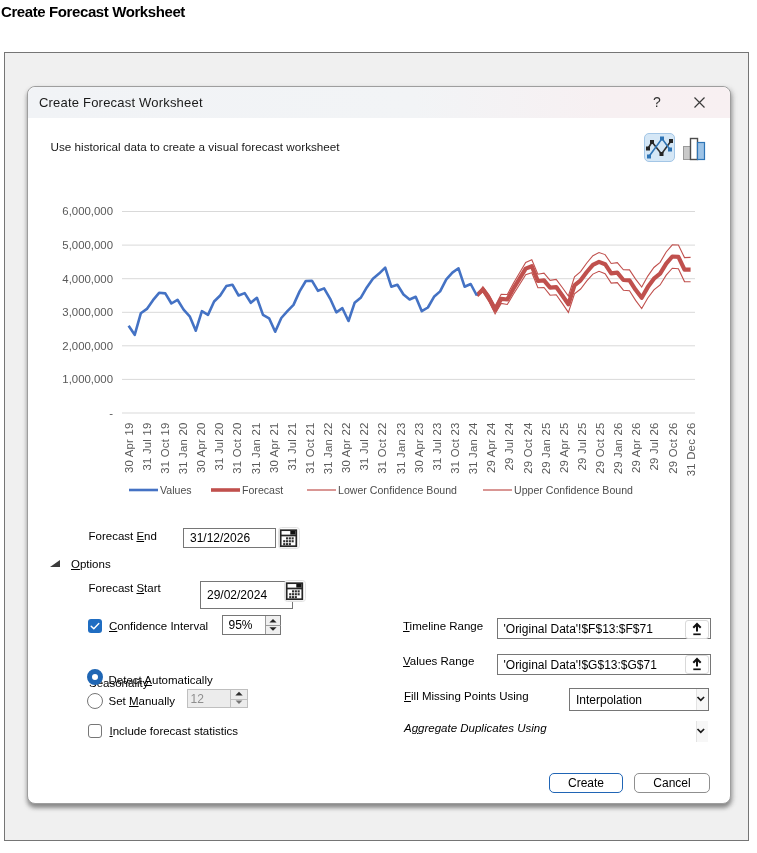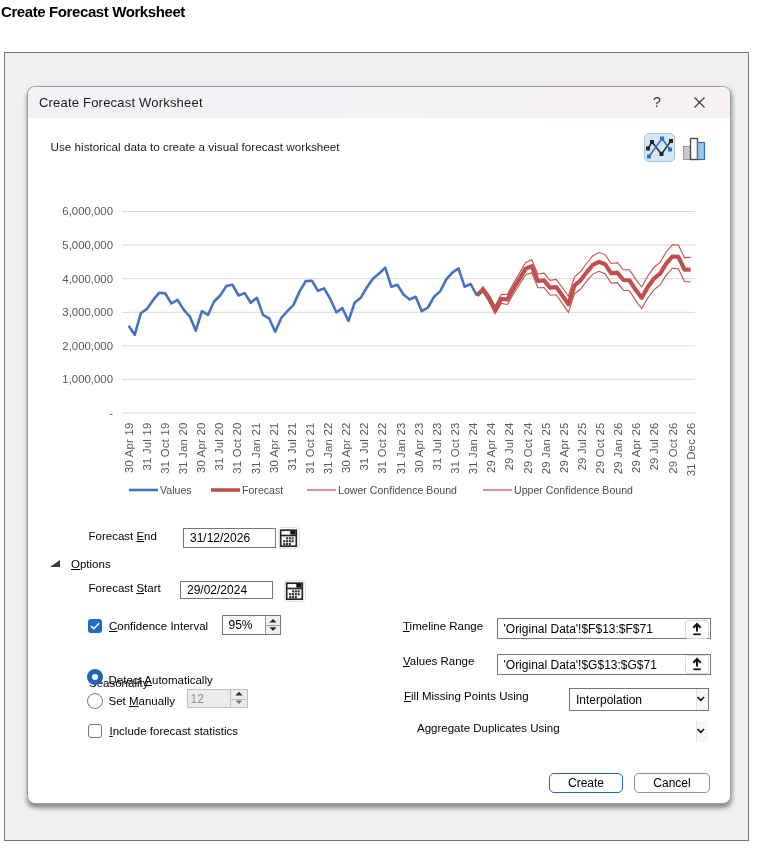--- a/index.html
+++ b/index.html
@@ -71,21 +71,21 @@
       <rect x="13.6" y="13.2" width="2.1" height="2.1" fill="#2f2f2f"></rect>
       <rect x="5.2" y="16.1" width="2.1" height="2.1" fill="#2f2f2f"></rect>
       <rect x="8.0" y="16.1" width="2.1" height="2.1" fill="#2f2f2f"></rect>
       <rect x="10.8" y="16.1" width="2.1" height="2.1" fill="#2f2f2f"></rect>
     </svg>
 
   <div class="abs" style="left:22px;top:473px;width:0;height:0;border-bottom:7px solid #3b3b3b;border-left:10px solid transparent;"></div>
   <div class="abs lbl" style="left:43px;top:471px;"><u>O</u>ptions</div>
 
   <div class="abs lbl" style="left:60.5px;top:495px;">Forecast <u>S</u>tart</div>
-  <div class="abs inp" style="left:152px;top:494px;width:93px;height:18px;">
+  <div class="abs inp" style="left:172px;top:494px;width:93px;height:28px;">
       <span>29/02/2024</span>
     </div>
   <svg class="abs" style="left:256px;top:493px" width="22" height="22" viewBox="0 0 22 22">
       <rect x="0.5" y="0.5" width="21" height="21" rx="3" fill="#fdfdfd" stroke="#e2e2e2"></rect>
       <rect x="2.7" y="3.2" width="15.6" height="16" fill="#ffffff" stroke="#262626" stroke-width="1.7"></rect>
       <rect x="12.3" y="4.0" width="5.2" height="3.6" fill="#111111"></rect>
       <line x1="2.7" y1="8.5" x2="18.3" y2="8.5" stroke="#262626" stroke-width="1.7"></line>
       <rect x="8.0" y="10.3" width="2.1" height="2.1" fill="#2f2f2f"></rect>
       <rect x="10.8" y="10.3" width="2.1" height="2.1" fill="#2f2f2f"></rect>
       <rect x="13.6" y="10.3" width="2.1" height="2.1" fill="#2f2f2f"></rect>
@@ -151,21 +151,21 @@
       <path d="M8.3 14.3 L15.7 14.3" stroke="#111" stroke-width="1.7"></path>
     </svg>
   <div class="abs lbl" style="left:376px;top:603px;"><u>F</u>ill Missing Points Using</div>
   <div class="abs inp" style="left:541px;top:601px;width:140px;height:23px;">
       <span>Interpolation</span>
     </div>
   <div class="abs" style="left:668px;top:602px;width:12px;height:21px;background:#f7f7f7;border-left:1px solid #e3e3e3;"></div>
     <svg class="abs" style="left:667px;top:601px" width="12" height="21" viewBox="0 0 12 21">
       <path d="M2.5 9 L5.8 12.3 L9.1 9" fill="none" stroke="#1a1a1a" stroke-width="1.7"></path>
     </svg>
-  <div class="abs lbl" style="left:389px;top:635px;">A<u>g</u>gregate Duplicates Using</div>
+  <div class="abs lbl" style="left:376px;top:635px;font-style:italic;">A<u>g</u>gregate Duplicates Using</div>
   <div class="abs" style="left:668px;top:634px;width:12px;height:21px;background:#f7f7f7;border-left:1px solid #e3e3e3;"></div>
     <svg class="abs" style="left:667px;top:633px" width="12" height="21" viewBox="0 0 12 21">
       <path d="M2.5 9 L5.8 12.3 L9.1 9" fill="none" stroke="#1a1a1a" stroke-width="1.7"></path>
     </svg>
 
   <div class="abs" style="left:521px;top:686px;width:74px;height:20px;border:1px solid #2065b5;border-radius:5px;background:#fff;font-size:12px;color:#000;text-align:center;line-height:18px;">Create</div>
   <div class="abs" style="left:606px;top:686px;width:76px;height:20px;border:1px solid #8f8f8f;border-radius:5px;background:#fff;font-size:12px;color:#000;text-align:center;line-height:18px;">Cancel</div>
 </div>
 <svg class="abs" style="left:0;top:0" width="757" height="853" viewBox="0 0 757 853">
 <style>.ax { font:11.4px "Liberation Sans",sans-serif; fill:#595959; } .lg { fill:#4d4d4d; font-size:10.6px; } .xl { letter-spacing:0.2px; }</style>

